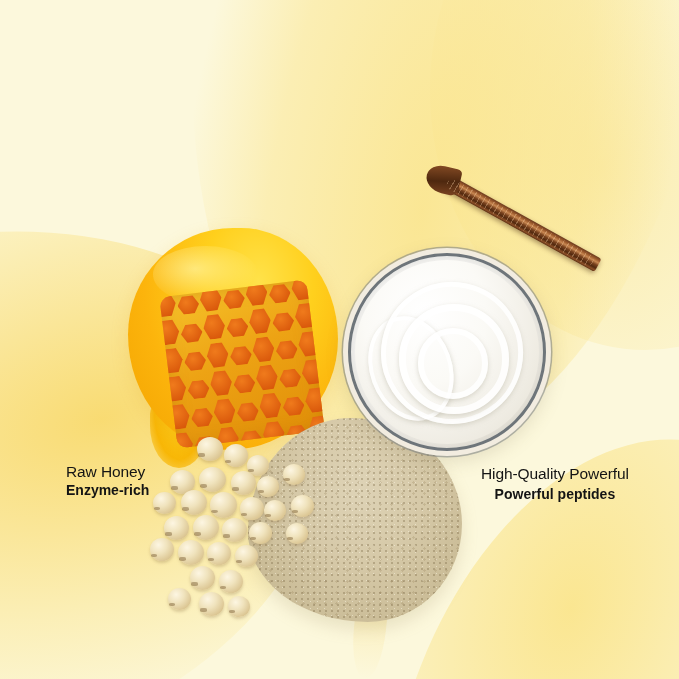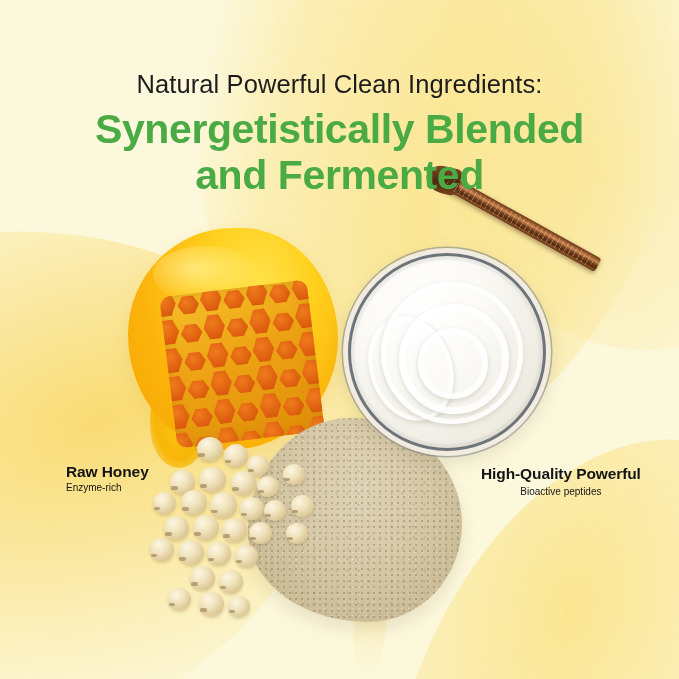--- a/index.html
+++ b/index.html
@@ -296,52 +296,45 @@
 
   
   .caption {
     position: absolute;
     z-index: 7;
     color: #141414;
     line-height: 1.22;
   }
   .caption .title {
     font-size: 15.5px;
-    font-weight: 700;
+    font-weight: 400;
     letter-spacing: -0.1px;
     white-space: nowrap;
   }
   .caption .sub {
-    font-size: 10px;
-    font-weight: 400;
+    font-size: 14px;
+    font-weight: 700;
     white-space: nowrap;
   }
   .caption-honey  { left: 66px;  top: 463px; text-align: left; }
   .caption-protein{ left: 481px; top: 465px; text-align: center; }
   .caption-protein .sub { margin-top: 2px; }
 </style>
 </head>
 <body>
 
 <div id="poster">
 
   <div class="bg-layer">
     <div class="swoosh swoosh-right"></div>
     <div class="swoosh swoosh-top"></div>
     <div class="swoosh swoosh-left"></div>
     <div class="swoosh swoosh-bottom"></div>
   </div>
 
-  <div class="headline-block">
-    <div class="eyebrow">Natural Powerful Clean Ingredients:</div>
-    <div class="headline">
-      <div>Synergetistically Blended</div>
-      <div>and Fermented</div>
-    </div>
-  </div>
 
   <div class="collage">
 
     <div class="honey-drip"></div>
     <div class="honey-blob"></div>
     <div class="comb">
       <div class="comb-grid">
         <div class="cell"></div>
           <div class="cell comb-col-offset"></div>
           <div class="cell"></div>
@@ -441,16 +434,16 @@
 
   </div>
 
   <div class="caption caption-honey">
     <div class="title">Raw Honey</div>
     <div class="sub">Enzyme-rich</div>
   </div>
 
   <div class="caption caption-protein">
     <div class="title">High-Quality Powerful</div>
-    <div class="sub">Bioactive peptides</div>
+    <div class="sub">Powerful peptides</div>
   </div>
 
 </div>
 
 </body></html>

